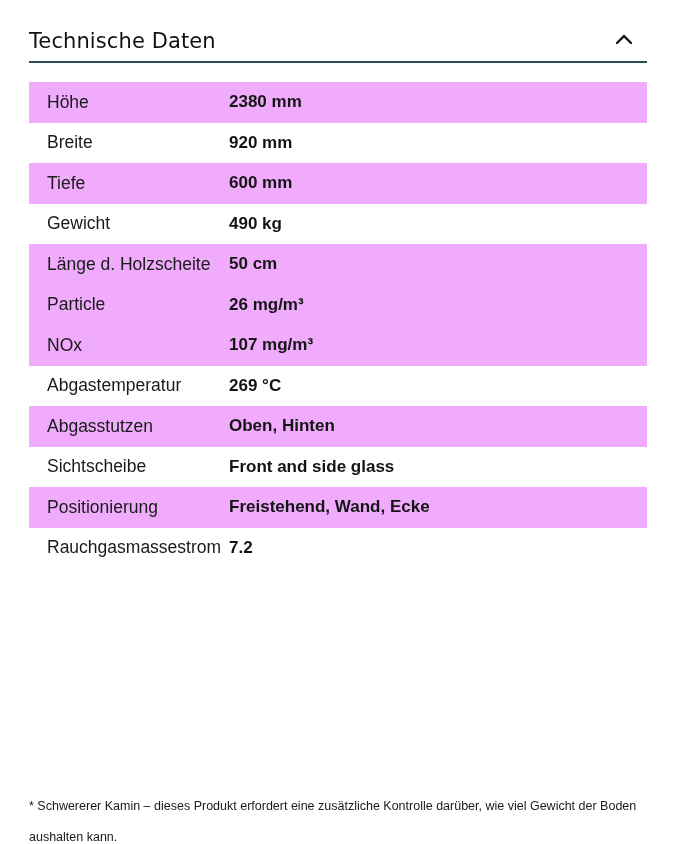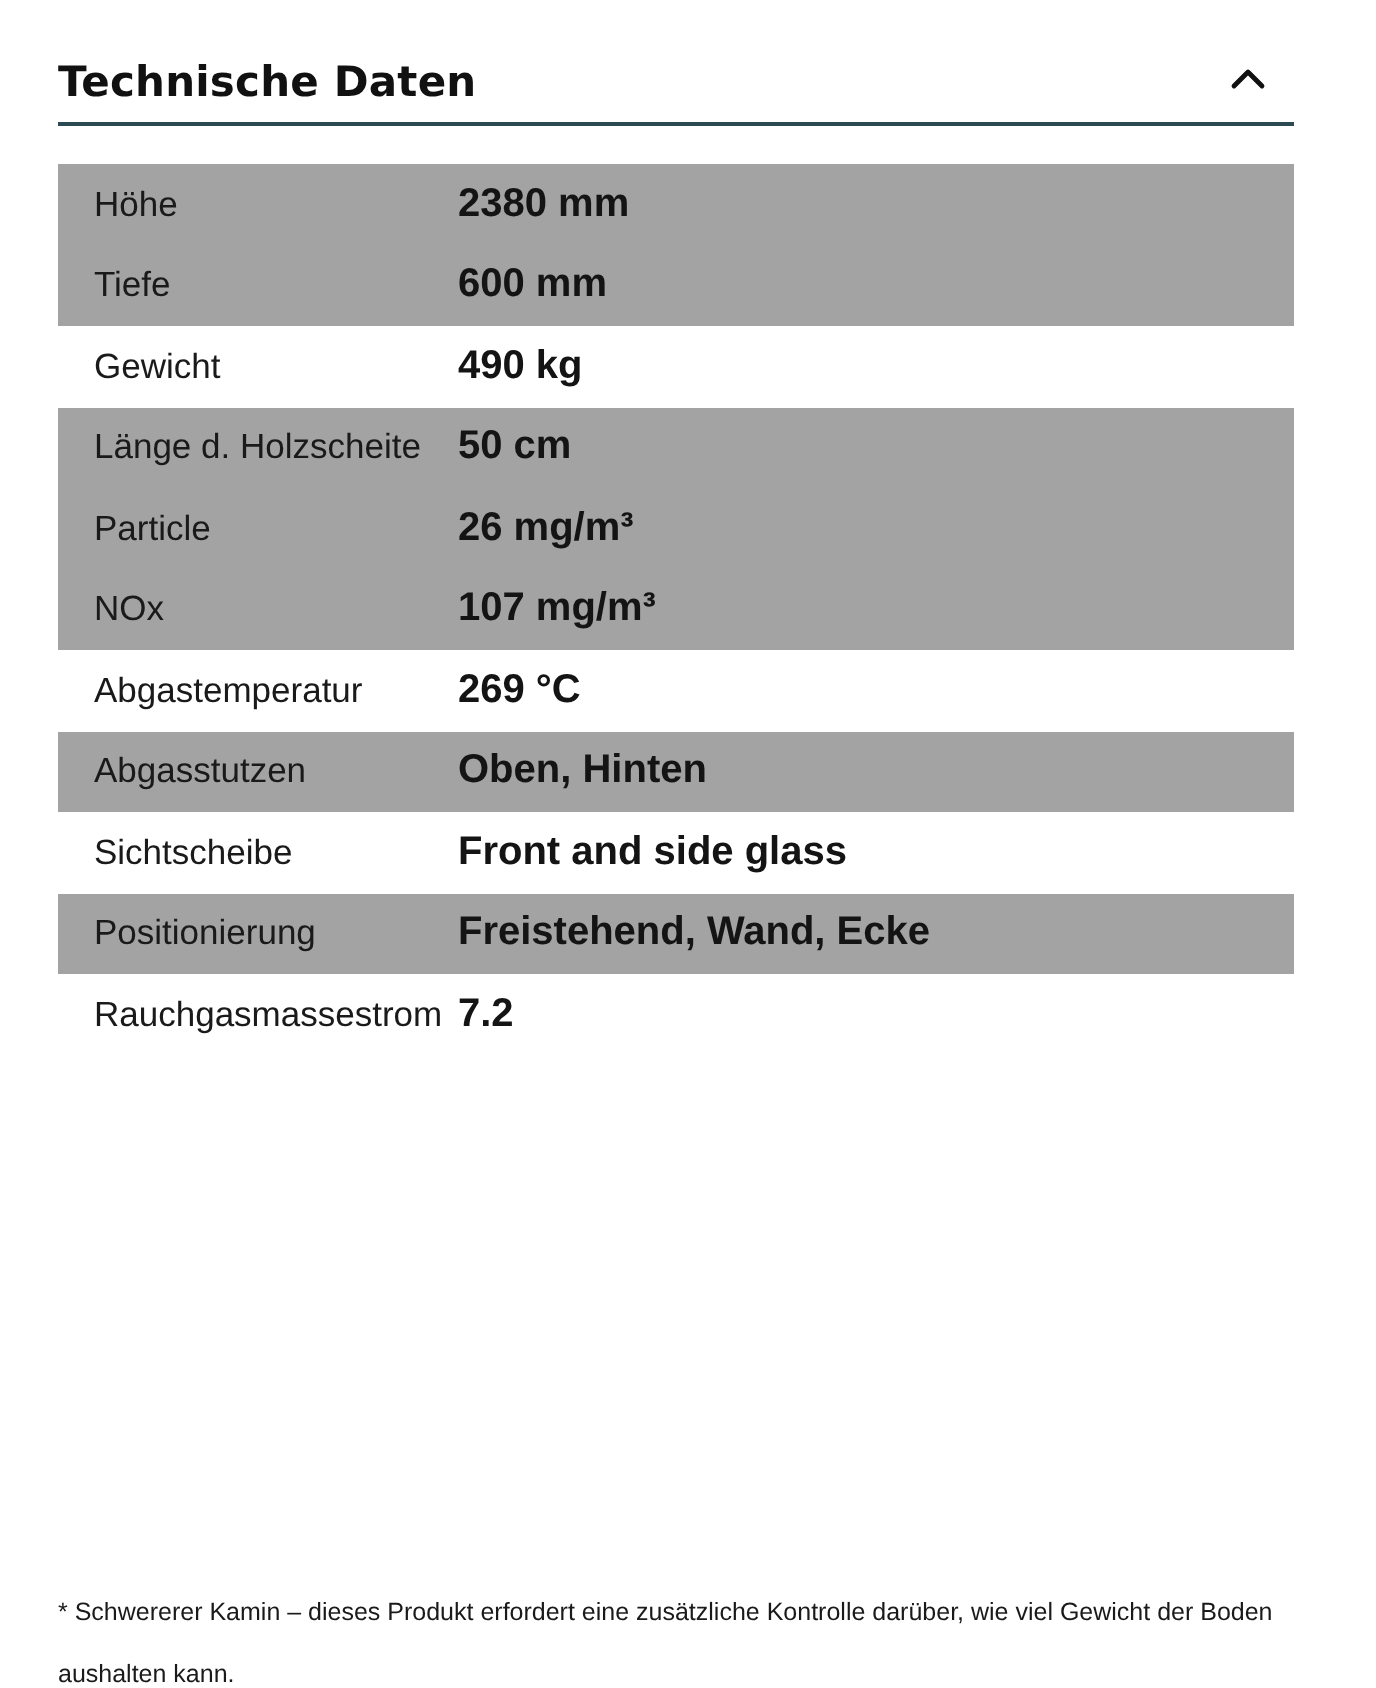--- a/index.html
+++ b/index.html
@@ -26,21 +26,21 @@
       height: 61px;
       border-bottom: 2px solid #2c4a52;
       box-sizing: content-box;
       cursor: pointer;
     }
     .section-title {
       position: absolute;
       left: 0;
       top: 28px;
       font-size: 21px;
-      font-weight: 700;
+      font-weight: 400;
       color: #111111;
       letter-spacing: 0.1px;
       line-height: 26px;
     }
     .chevron {
       position: absolute;
       right: 14px;
       top: 33px;
       width: 18px;
       height: 12px;
@@ -49,35 +49,35 @@
       position: absolute;
       top: 82px;
       left: 0;
       width: 618px;
       border-collapse: collapse;
     }
     .spec-row {
       height: 40.5px;
     }
     .spec-row.shaded {
-      background: #a3a3a3;
+      background: #f0abfc;
     }
     .spec-label {
       width: 200px;
       padding: 0 0 0 18px;
       font-size: 17.5px;
       font-weight: 400;
       color: #1a1a1a;
       white-space: nowrap;
       vertical-align: middle;
       box-sizing: border-box;
     }
     .spec-value {
       padding: 0 0 0 0;
-      font-size: 20px;
+      font-size: 17px;
       font-weight: 700;
       color: #141414;
       white-space: nowrap;
       vertical-align: middle;
       font-family: "Liberation Sans", "DejaVu Sans", sans-serif;
     }
     .spec-table td.spec-label {
       font-family: "Liberation Sans", "DejaVu Sans", sans-serif;
     }
     .footnote {
@@ -100,20 +100,24 @@
     <svg class="chevron" viewBox="0 0 18 12">
       <polyline points="2,10 9,3 16,10" fill="none" stroke="#111111" stroke-width="2.4" stroke-linecap="round" stroke-linejoin="round"></polyline>
     </svg>
   </div>
 
   <table class="spec-table">
     <tbody>
       <tr class="spec-row shaded">
         <td class="spec-label">Höhe</td>
         <td class="spec-value">2380 mm</td>
+      </tr>
+      <tr class="spec-row">
+        <td class="spec-label">Breite</td>
+        <td class="spec-value">920 mm</td>
       </tr>
       <tr class="spec-row shaded">
         <td class="spec-label">Tiefe</td>
         <td class="spec-value">600 mm</td>
       </tr>
       <tr class="spec-row">
         <td class="spec-label">Gewicht</td>
         <td class="spec-value">490 kg</td>
       </tr>
       <tr class="spec-row shaded">

